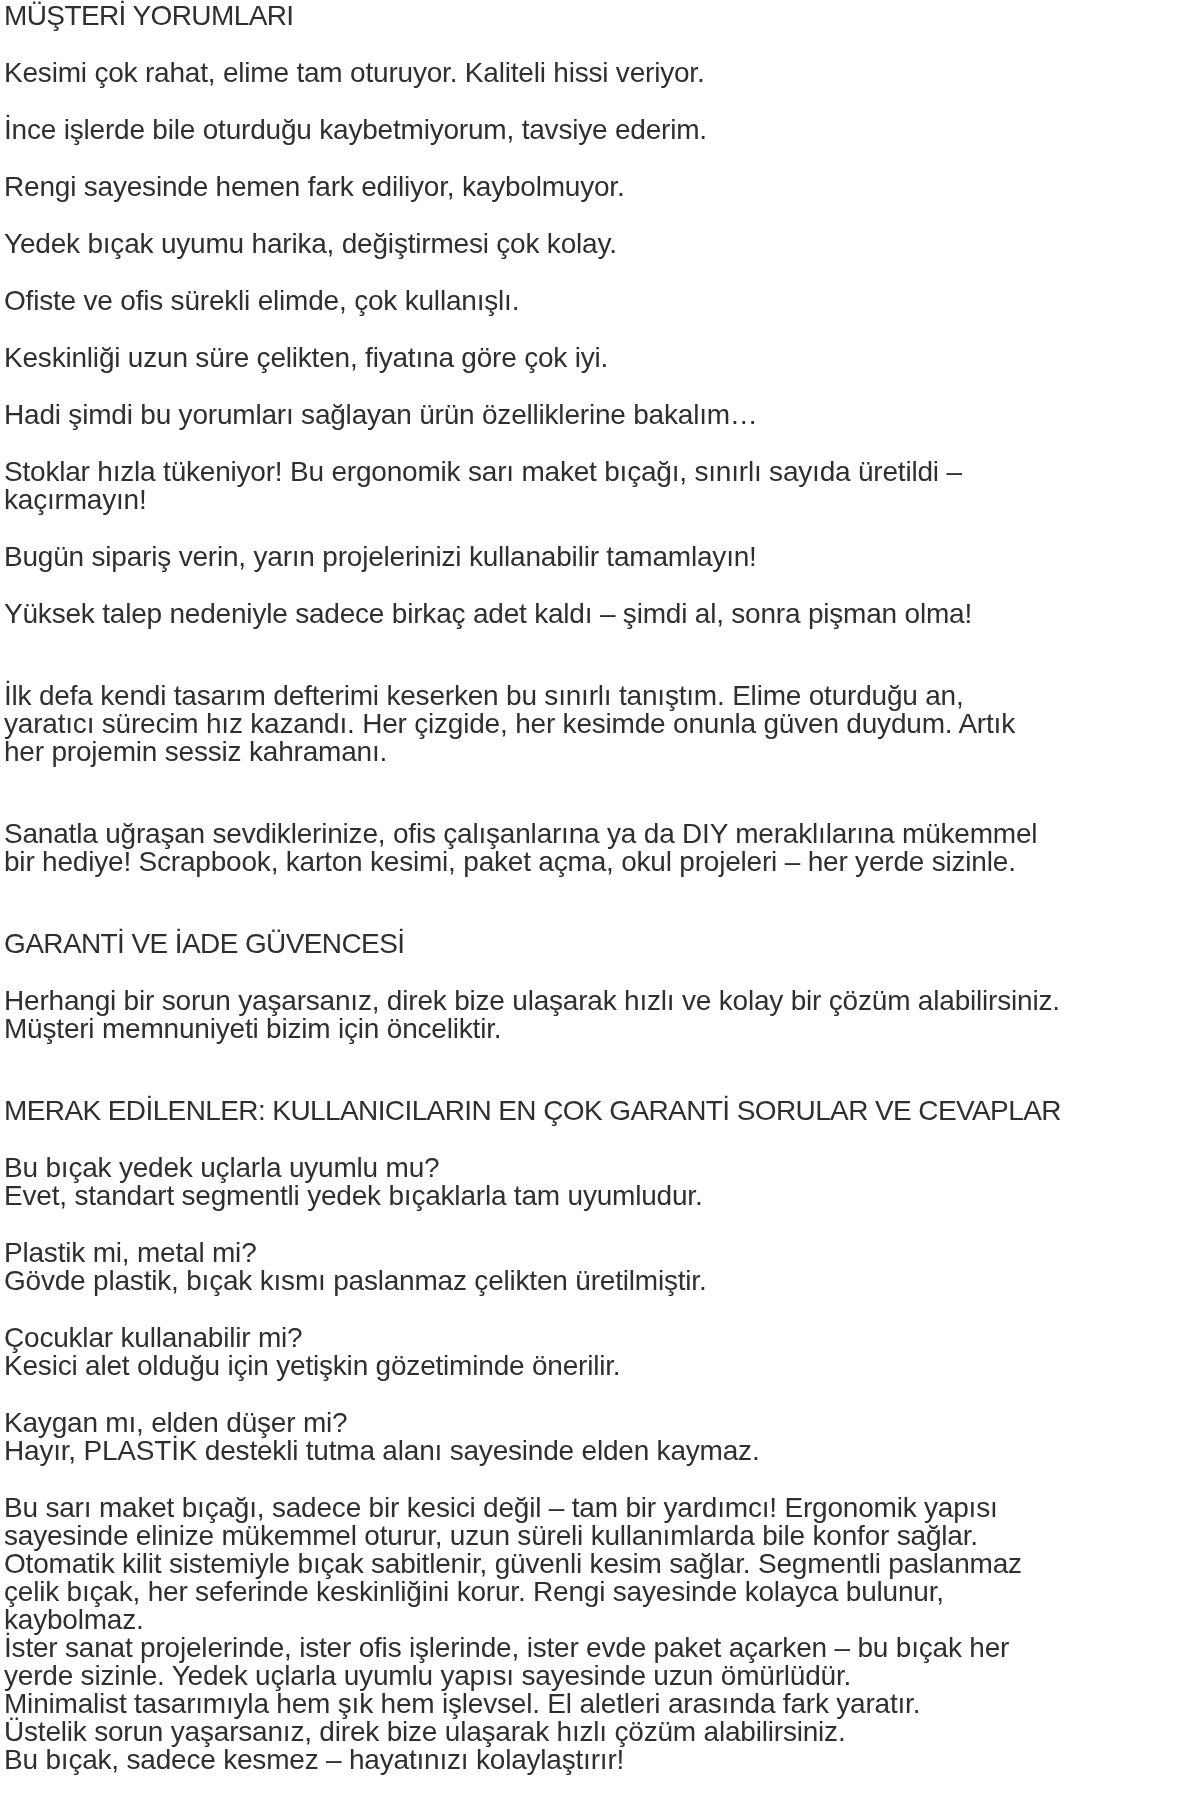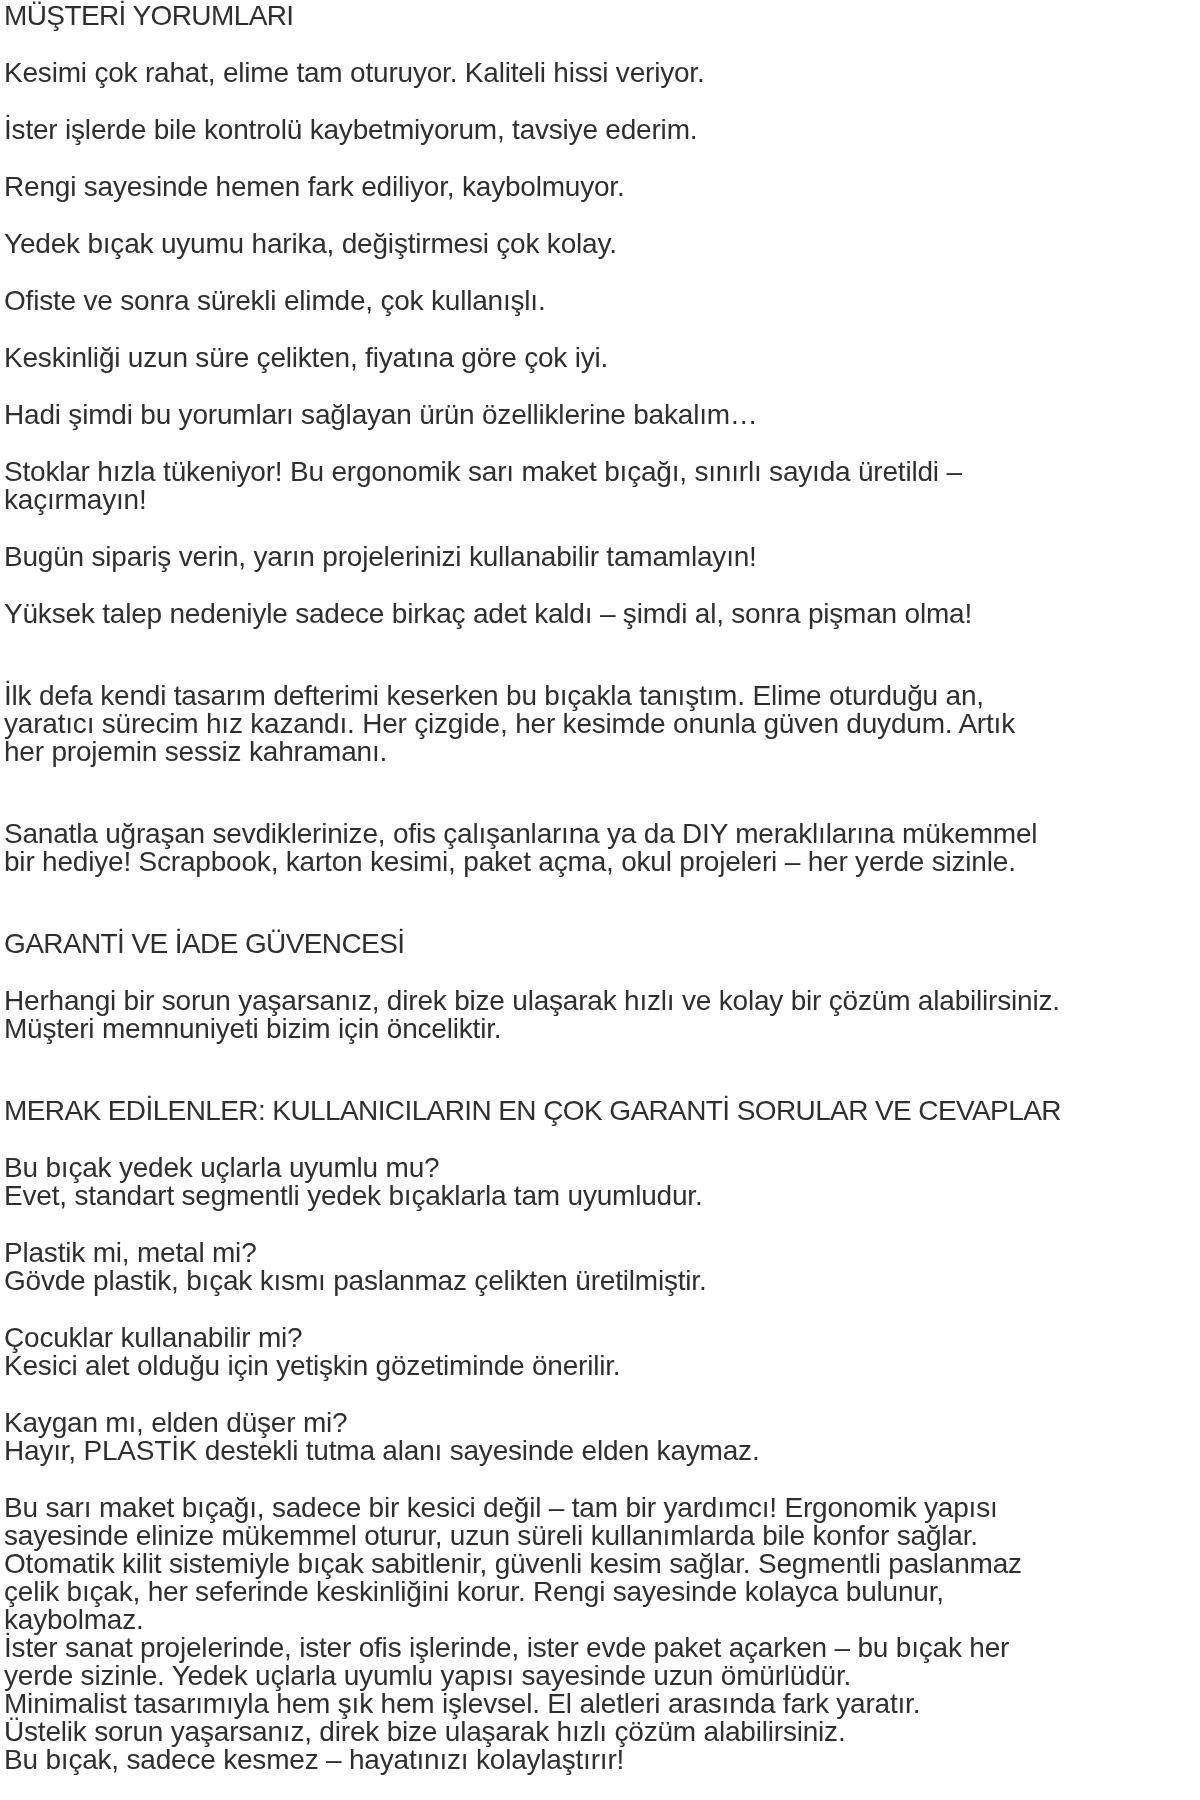--- a/index.html
+++ b/index.html
@@ -32,31 +32,31 @@
   .doc p.big-gap {
     margin-top: 54px;        
   }
 </style>
 </head>
 <body style="background: rgb(255, 255, 255); color: rgb(47, 47, 47);">
 
 <div class="doc" id="doc">
     <p class="heading">MÜŞTERİ YORUMLARI</p>
     <p class="para">Kesimi çok rahat, elime tam oturuyor. Kaliteli hissi veriyor.</p>
-    <p class="para">İster işlerde bile kontrolü kaybetmiyorum, tavsiye ederim.</p>
+    <p class="para">İnce işlerde bile oturduğu kaybetmiyorum, tavsiye ederim.</p>
     <p class="para">Rengi sayesinde hemen fark ediliyor, kaybolmuyor.</p>
     <p class="para">Yedek bıçak uyumu harika, değiştirmesi çok kolay.</p>
-    <p class="para">Ofiste ve sonra sürekli elimde, çok kullanışlı.</p>
+    <p class="para">Ofiste ve ofis sürekli elimde, çok kullanışlı.</p>
     <p class="para">Keskinliği uzun süre çelikten, fiyatına göre çok iyi.</p>
     <p class="para">Hadi şimdi bu yorumları sağlayan ürün özelliklerine bakalım…</p>
     <p class="para">Stoklar hızla tükeniyor! Bu ergonomik sarı maket bıçağı, sınırlı sayıda üretildi –
 kaçırmayın!</p>
     <p class="para">Bugün sipariş verin, yarın projelerinizi kullanabilir tamamlayın!</p>
     <p class="para">Yüksek talep nedeniyle sadece birkaç adet kaldı – şimdi al, sonra pişman olma!</p>
-    <p class="para big-gap">İlk defa kendi tasarım defterimi keserken bu bıçakla tanıştım. Elime oturduğu an,
+    <p class="para big-gap">İlk defa kendi tasarım defterimi keserken bu sınırlı tanıştım. Elime oturduğu an,
 yaratıcı sürecim hız kazandı. Her çizgide, her kesimde onunla güven duydum. Artık
 her projemin sessiz kahramanı.</p>
     <p class="para big-gap">Sanatla uğraşan sevdiklerinize, ofis çalışanlarına ya da DIY meraklılarına mükemmel
 bir hediye! Scrapbook, karton kesimi, paket açma, okul projeleri – her yerde sizinle.</p>
     <p class="heading big-gap">GARANTİ VE İADE GÜVENCESİ</p>
     <p class="para">Herhangi bir sorun yaşarsanız, direk bize ulaşarak hızlı ve kolay bir çözüm alabilirsiniz.
 Müşteri memnuniyeti bizim için önceliktir.</p>
     <p class="heading big-gap">MERAK EDİLENLER: KULLANICILARIN EN ÇOK GARANTİ SORULAR VE CEVAPLAR</p>
     <p class="para">Bu bıçak yedek uçlarla uyumlu mu?
 Evet, standart segmentli yedek bıçaklarla tam uyumludur.</p>

